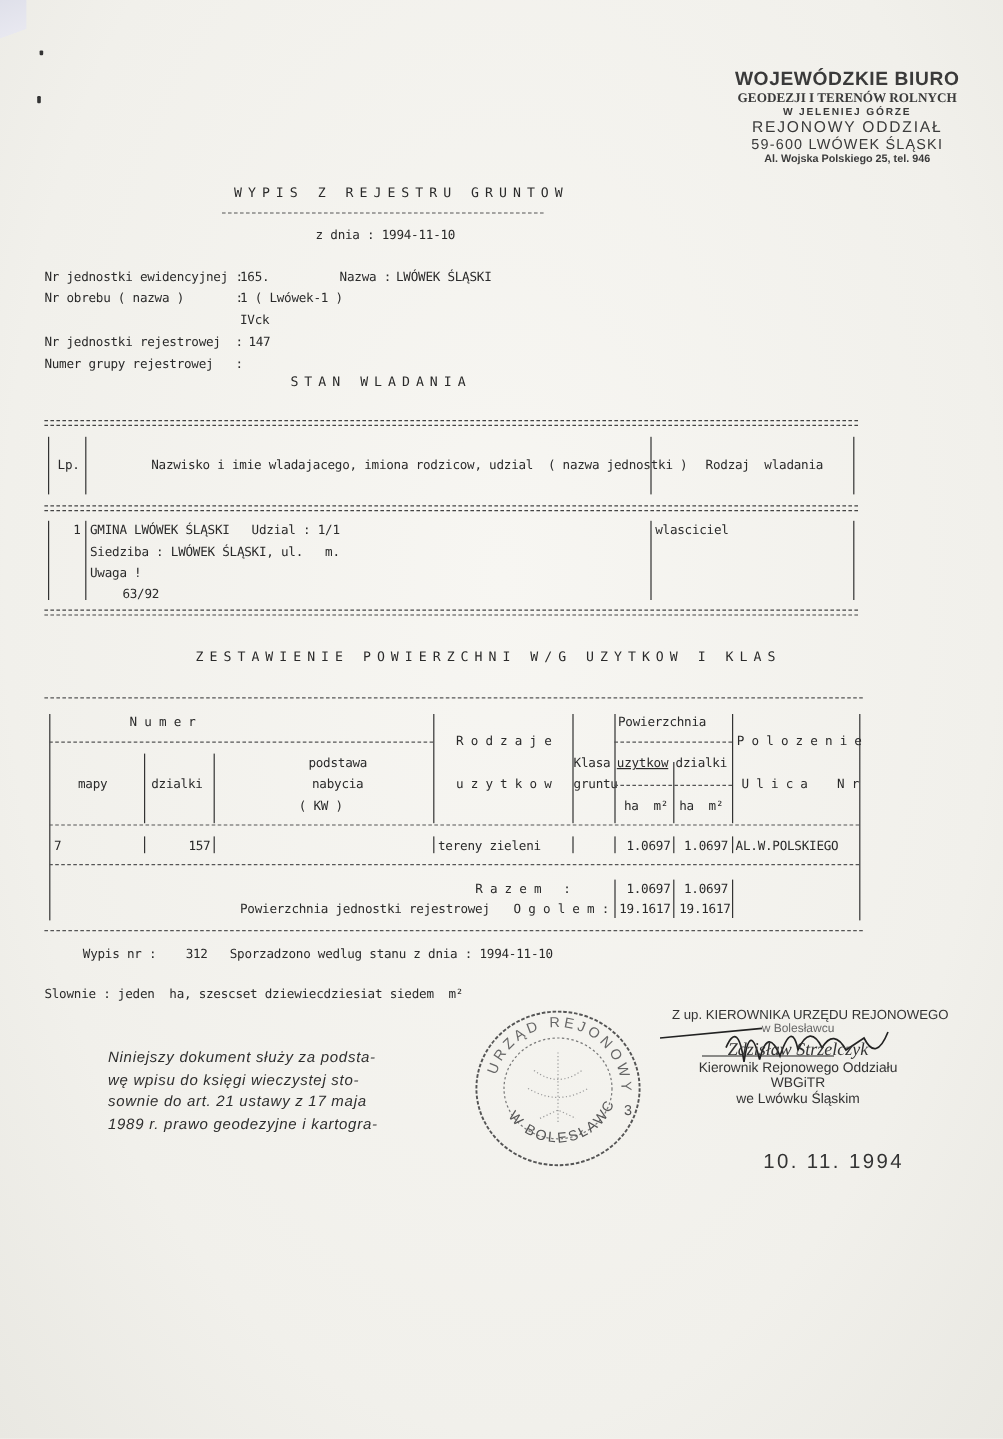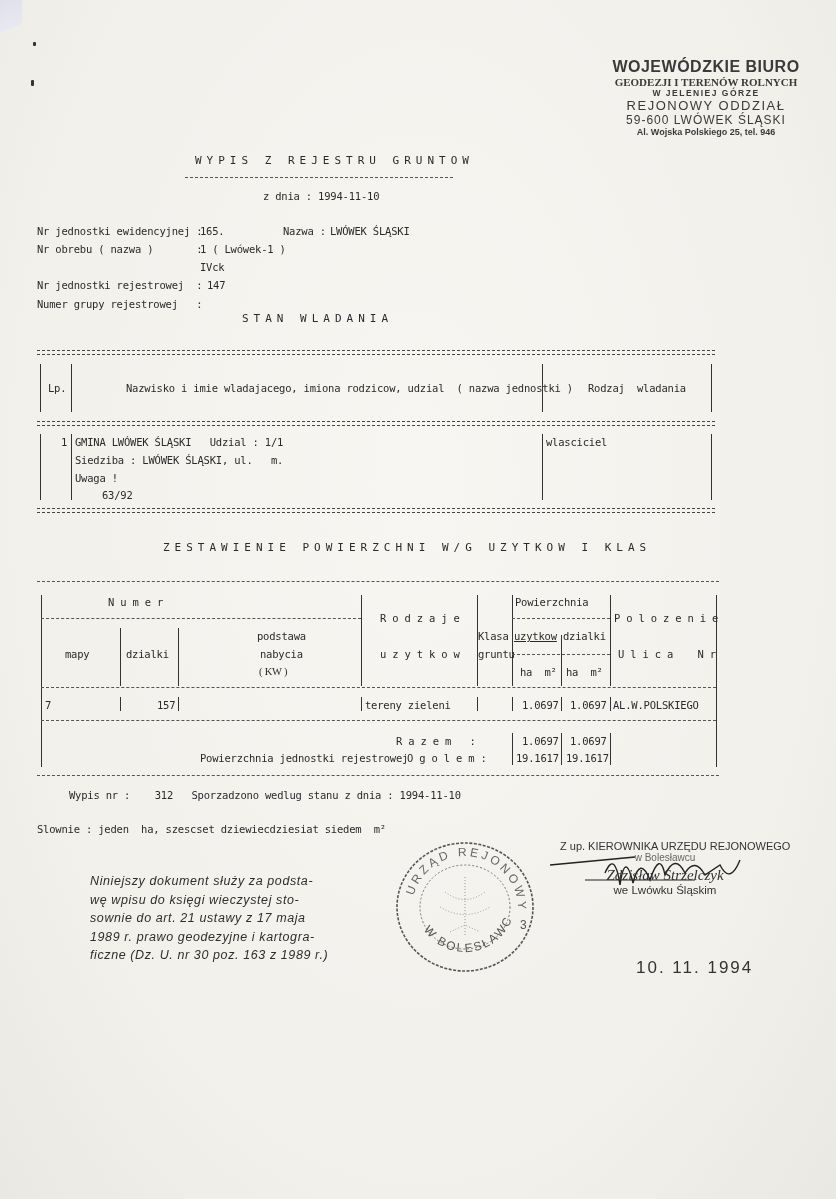--- a/index.html
+++ b/index.html
@@ -126,21 +126,21 @@
   <div class="t" style="left:563px;top:630px;">dzialki</div>
 
   <div class="t" style="left:65px;top:648px;">mapy</div>
   <div class="t" style="left:126px;top:648px;">dzialki</div>
   <div class="t" style="left:260px;top:648px;">nabycia</div>
   <div class="t" style="left:380px;top:648px;">u z y t k o w</div>
   <div class="t" style="left:478px;top:648px;">gruntu</div>
   <div class="rule" style="left:512px;top:654px;width:98px;"></div>
   <div class="t" style="left:618px;top:648px;">U l i c a    N r</div>
 
-  <div class="t" style="left:259px;top:666px;font-family:Liberation Serif, serif;">( KW )</div>
+  <div class="t" style="left:249px;top:666px;">( KW )</div>
   <div class="t" style="left:520px;top:666px;">ha  m²</div>
   <div class="t" style="left:566px;top:666px;">ha  m²</div>
 
   <div class="rule" style="left:41px;top:687px;width:675px;"></div>
 
   <div>
     <div class="vbar" style="left:120px;top:697px;height:14px;"></div>
     <div class="vbar" style="left:178px;top:697px;height:14px;"></div>
     <div class="vbar" style="left:361px;top:697px;height:14px;"></div>
     <div class="vbar" style="left:477px;top:697px;height:14px;"></div>
@@ -159,36 +159,35 @@
 
   <div class="rule" style="left:41px;top:720px;width:675px;"></div>
 
   <div class="vbar" style="left:512px;top:733px;height:32px;"></div>
   <div class="vbar" style="left:561px;top:733px;height:32px;"></div>
   <div class="vbar" style="left:610px;top:733px;height:32px;"></div>
   <div class="t" style="left:396px;top:735px;">R a z e m   :</div>
   <div class="t" style="left:522px;top:735px;">1.0697</div>
   <div class="t" style="left:570px;top:735px;">1.0697</div>
   <div class="t" style="left:200px;top:752px;">Powierzchnia jednostki rejestrowej</div>
-  <div class="t" style="left:383px;top:752px;padding-left:24px;">O g o l e m :</div>
+  <div class="t" style="left:404px;top:752px;padding-left:24px;">O g o l e m :</div>
   <div class="t" style="left:516px;top:752px;">19.1617</div>
   <div class="t" style="left:566px;top:752px;">19.1617</div>
 
   <div class="rule" style="left:37px;top:775px;width:682px;"></div>
 </div>
 
 <div class="t" style="left:37px;top:789px;padding-left:32px;">Wypis nr :    312   Sporzadzono wedlug stanu z dnia : 1994-11-10</div>
 <div class="t" style="left:37px;top:823px;">Slownie : jeden  ha, szescset dziewiecdziesiat siedem  m²</div>
 
 <div class="notice">
   <div>Niniejszy dokument służy za podsta-</div>
   <div>wę wpisu do księgi wieczystej sto-</div>
   <div>sownie do art. 21 ustawy z 17 maja</div>
   <div>1989 r. prawo geodezyjne i kartogra-</div>
-  <div>ficzne (Dz. U. nr 30 poz. 163 z 1989 r.)</div>
 </div>
 
 <div class="seal">
   <svg width="150" height="140" viewBox="0 0 150 140">
     <defs>
       <path id="arcTop" d="M 22 72 A 52 52 0 0 1 128 72"></path>
       <path id="arcBot" d="M 28 82 A 50 50 0 0 0 122 82"></path>
     </defs>
     <ellipse cx="75" cy="70" rx="68" ry="64" fill="none" stroke="#555" stroke-width="1.6" stroke-dasharray="3 1.5"></ellipse>
     <ellipse cx="75" cy="70" rx="45" ry="42" fill="none" stroke="#777" stroke-width="1" stroke-dasharray="2 2"></ellipse>
@@ -206,15 +205,16 @@
 </div>
 
 <svg class="signature" viewBox="0 0 220 60">
   <path d="M5 20 L 90 12 M 60 28 Q 70 5 75 40 Q 80 5 88 38 Q 95 10 105 35 Q 115 5 120 30 Q 130 8 140 28 Q 150 12 160 30 L 175 20 Q 185 40 195 15" fill="none" stroke="#222" stroke-width="1.4"></path>
   <path d="M40 35 L 150 35" stroke="#222" stroke-width="1"></path>
 </svg>
 <div class="sig-block">
   <div class="sig-line1">Z up. KIEROWNIKA URZĘDU REJONOWEGO</div>
   <div class="sig-line2">w Bolesławcu</div>
   <div class="sig-name">Zdzisław Strzelczyk</div>
+  <div class="sig-role">Kierownik Rejonowego Oddziału WBGiTR</div>
   <div class="sig-role">we Lwówku Śląskim</div>
 </div>
 <div class="date-stamp">10. 11. 1994</div>
 
 </body></html>

